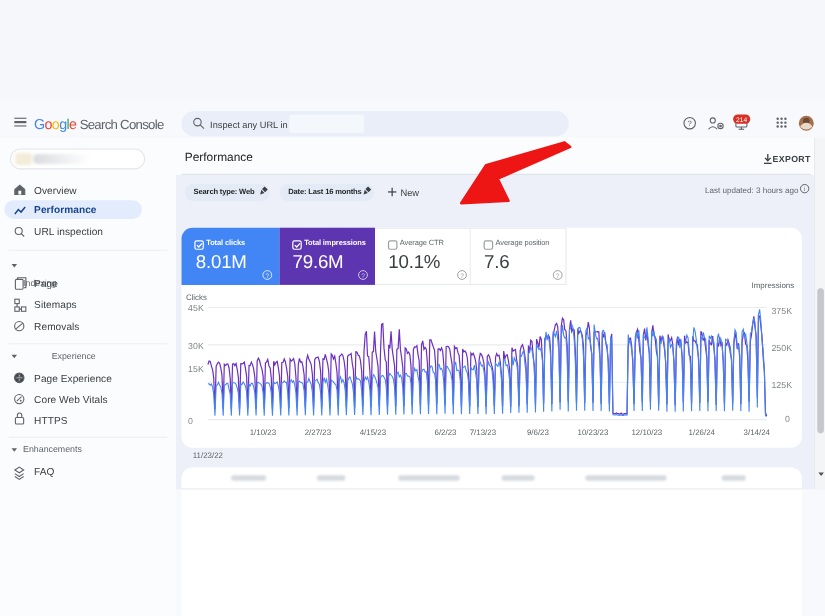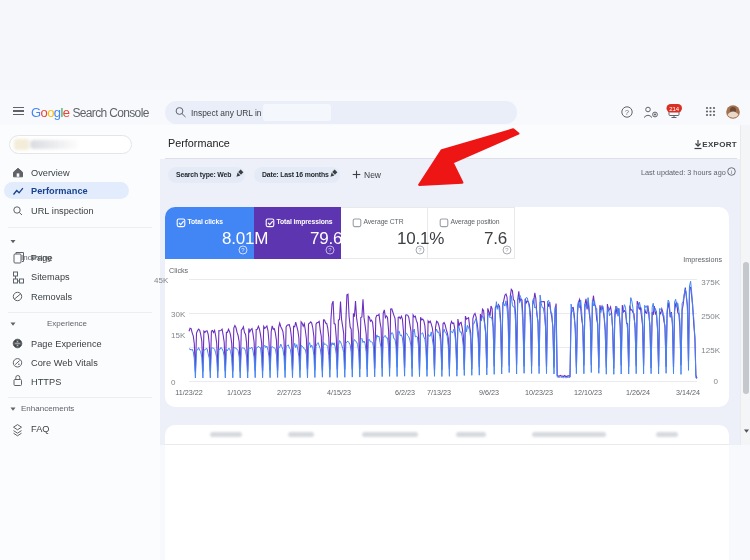--- a/index.html
+++ b/index.html
@@ -40,21 +40,21 @@
 .sit.act{color:#17438f;font-weight:700;}
 
 #card{left:165px;top:207px;width:564px;height:200px;background:#fff;border-radius:10px;}
 #tcard{left:165px;top:425px;width:564px;height:135px;background:#fff;border-radius:10px 10px 0 0;}
 #thdiv{left:165px;top:444px;width:564px;height:1px;background:#e8eaed;}
 .blob{position:absolute;top:431.5px;height:5px;background:#ccd0d7;border-radius:2.5px;filter:blur(1px);opacity:.8;}
 #c1{left:165px;top:207px;width:89px;height:52px;background:#4285f4;border-radius:10px 0 0 0;}
 #c2{left:254px;top:207px;width:87px;height:52px;background:#5e35b1;}
 .wc{position:absolute;top:207px;width:87px;height:52px;box-sizing:border-box;border:1px solid #e7e9ec;border-left:none;background:#fff;}
 .clab{position:absolute;top:217.5px;font-size:6.8px;font-weight:600;color:#fff;letter-spacing:-0.1px;}
-.cnum{position:absolute;top:229px;font-size:17px;color:#fff;letter-spacing:-0.2px;margin-left:44px;}
+.cnum{position:absolute;top:229px;font-size:17px;color:#fff;letter-spacing:-0.2px;}
 
 .axl{position:absolute;font-size:8px;color:#80868b;}
 .axr{position:absolute;font-size:8px;color:#80868b;text-align:right;}
 .dt{position:absolute;top:388px;font-size:7.2px;color:#5f6368;transform:translateX(-50%);}
 #svg-root{left:0;top:0;}
 </style></head>
 <body>
 <div class="abs" id="appbar"></div>
 <div class="abs" id="hdr"></div>
 <div class="abs" id="sidebar"></div>
@@ -121,30 +121,30 @@
 <div class="abs" id="tcard"></div>
 <div class="abs" id="thdiv"></div>
 <div class="abs blob" style="left:210px;width:32px;"></div>
 <div class="abs blob" style="left:288px;width:26px;"></div>
 <div class="abs blob" style="left:362px;width:56px;"></div>
 <div class="abs blob" style="left:456px;width:30px;"></div>
 <div class="abs blob" style="left:532px;width:74px;"></div>
 <div class="abs blob" style="left:656px;width:22px;"></div>
 
 <div class="abs axl" style="left:169px;top:266px;font-size:7.2px;color:#5f6368;">Clicks</div>
-<div class="abs axl" style="left:154px;top:275.5px;">45K</div>
+<div class="abs axl" style="left:171px;top:275.5px;">45K</div>
 <div class="abs axl" style="left:171px;top:309.5px;">30K</div>
 <div class="abs axl" style="left:171px;top:331px;">15K</div>
 <div class="abs axl" style="left:171px;top:377.5px;">0</div>
 <div class="abs axr" style="left:672px;top:255px;width:50px;font-size:7.2px;color:#5f6368;">Impressions</div>
 <div class="abs axr" style="left:690px;top:278px;width:30px;">375K</div>
 <div class="abs axr" style="left:690px;top:312px;width:30px;">250K</div>
 <div class="abs axr" style="left:690px;top:346px;width:30px;">125K</div>
 <div class="abs axr" style="left:688px;top:377px;width:30px;">0</div>
-<div class="abs dt" style="left:189px;">11/23/22</div>
+<div class="abs dt" style="left:189px;margin-top:21px;">11/23/22</div>
 <div class="abs dt" style="left:239px;">1/10/23</div>
 <div class="abs dt" style="left:289px;">2/27/23</div>
 <div class="abs dt" style="left:339px;">4/15/23</div>
 <div class="abs dt" style="left:389px;padding-left:32px;">6/2/23</div>
 <div class="abs dt" style="left:439px;">7/13/23</div>
 <div class="abs dt" style="left:489px;">9/6/23</div>
 <div class="abs dt" style="left:539px;">10/23/23</div>
 <div class="abs dt" style="left:588px;">12/10/23</div>
 <div class="abs dt" style="left:638px;">1/26/24</div>
 <div class="abs dt" style="left:688px;">3/14/24</div>

